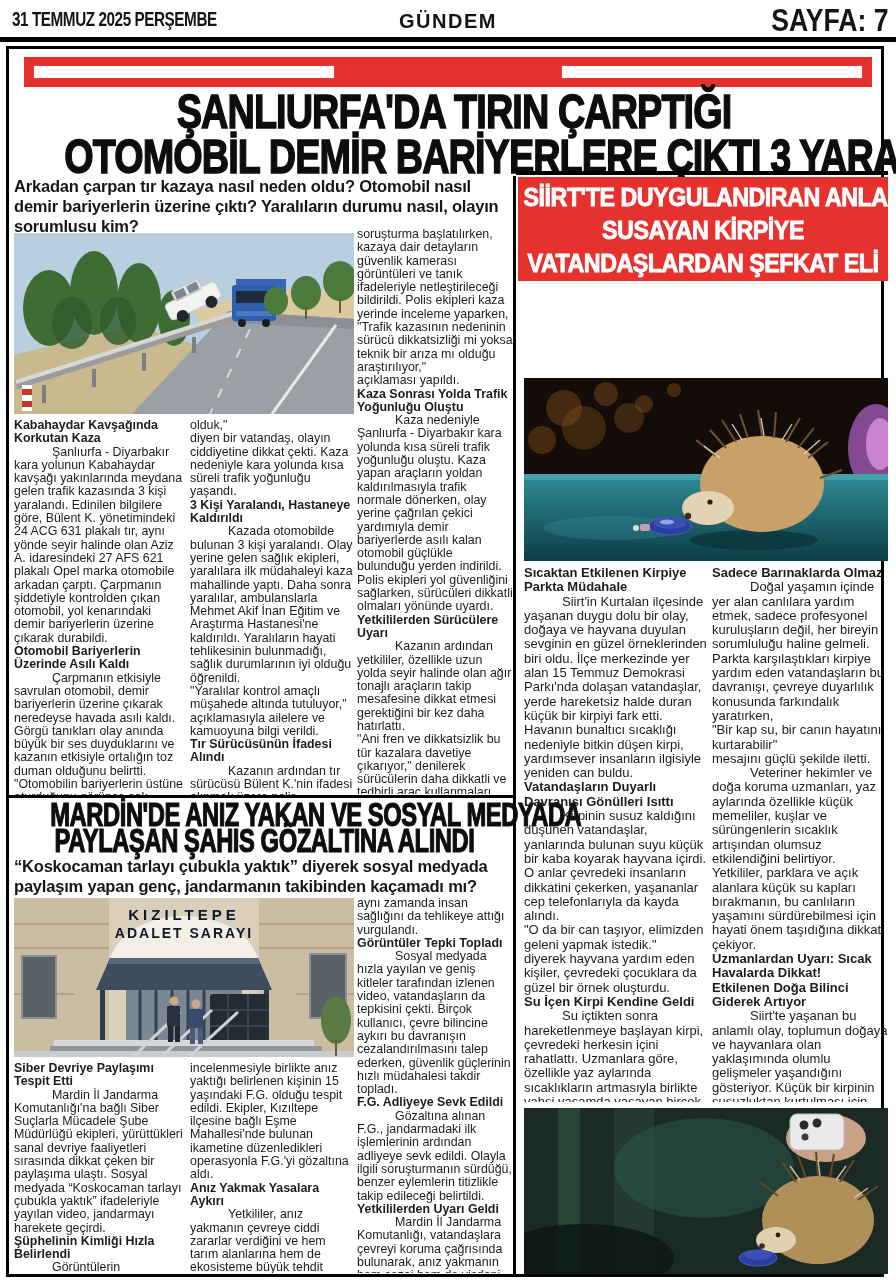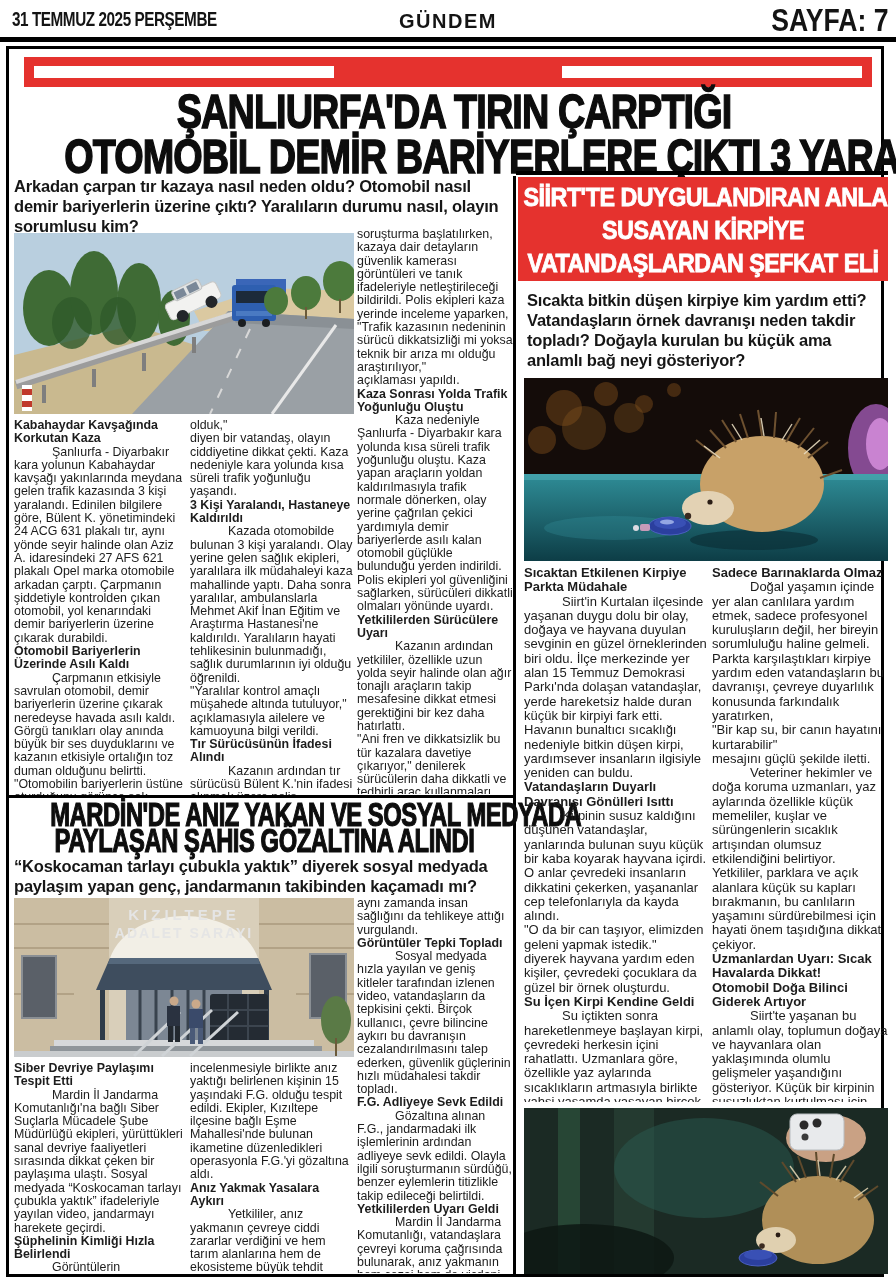--- a/index.html
+++ b/index.html
@@ -57,21 +57,21 @@
   #s3c1{left:524px;top:566px;width:184px;height:536px;}
   #s3c2{left:712px;top:566px;width:176px;height:536px;}
   
   .photo{position:absolute;overflow:hidden;background:#777;}
   #ph-road{left:14px;top:233px;width:340px;height:181px;}
   #ph-hog1{left:524px;top:378px;width:364px;height:183px;}
   #ph-court{left:14px;top:898px;width:340px;height:159px;}
   #ph-hog2{left:524px;top:1108px;width:364px;height:166px;}
   .photo svg{display:block;}
   .court-sign{position:absolute;left:50%;top:8px;transform:translateX(-50%);width:190px;text-align:center;
-    color:#e5e5e5;font-weight:bold;line-height:18px;}
+    color:#0f172a;font-weight:bold;line-height:18px;}
   .court-sign .s1{font-size:15px;letter-spacing:4px;}
   .court-sign .s2{font-size:14px;letter-spacing:2px;}
 </style>
 </head>
 <body>
 
 <div class="page">
 
   <div class="hdr-date">31 TEMMUZ 2025 PERŞEMBE</div>
   <div class="hdr-section">GÜNDEM</div>
@@ -89,21 +89,20 @@
     <div class="hl"><span>OTOMOBİL DEMİR BARİYERLERE ÇIKTI 3 YARALI</span></div>
   </div>
   <div id="lead1" class="lead">Arkadan çarpan tır kazaya nasıl neden oldu? Otomobil nasıl demir bariyerlerin üzerine çıktı? Yaralıların durumu nasıl, olayın sorumlusu kim?</div>
 
   <div class="hline-box"></div>
   <div class="redbox">
     <div>SİİRT'TE DUYGULANDIRAN ANLAR</div>
     <div>SUSAYAN KİRPİYE</div>
     <div>VATANDAŞLARDAN ŞEFKAT ELİ</div>
   </div>
-  <div id="lead3" class="lead">Sıcakta bitkin düşen kirpiye kim yardım etti? Vatandaşların örnek davranışı neden takdir topladı? Doğayla kurulan bu küçük ama anlamlı bağ neyi gösteriyor?</div>
 
   <div class="vdiv"></div>
   <div class="hdiv"></div>
 
   <div id="ph-road" class="photo">
     <svg width="340" height="181" viewBox="0 0 340 181">
       <rect width="340" height="181" fill="#b9cfdf"></rect>
       <polygon points="180,78 250,55 340,58 340,100 190,98" fill="#dbc9a1"></polygon>
       <polygon points="0,122 120,92 205,120 150,181 0,181" fill="#c9b98f"></polygon>
       <g fill="#3f6b35">
@@ -343,21 +342,21 @@
       <div class="art h">Su İçen Kirpi Kendine Geldi</div>
       <div class="art pi">Su içtikten sonra hareketlenmeye başlayan kirpi, çevredeki herkesin içini rahatlattı. Uzmanlara göre, özellikle yaz aylarında sıcaklıkların artmasıyla birlikte vahşi yaşamda yaşayan birçok hayvan susuzluk nedeniyle hayati tehlike yaşıyor. Bu nedenle, vatandaşların bu tür durumlarda dikkatli ve duyarlı olmaları büyük önem taşıyor.</div>
     </div>
   <div id="s3c2" class="col colr">
       <div class="art h">Sadece Barınaklarda Olmaz</div>
       <div class="art pi">Doğal yaşamın içinde yer alan canlılara yardım etmek, sadece profesyonel kuruluşların değil, her bireyin sorumluluğu haline gelmeli. Parkta karşılaştıkları kirpiye yardım eden vatandaşların bu davranışı, çevreye duyarlılık konusunda farkındalık yaratırken,</div>
       <div class="art p">"Bir kap su, bir canın hayatını kurtarabilir"</div>
       <div class="art p">mesajını güçlü şekilde iletti.</div>
       <div class="art pi">Veteriner hekimler ve doğa koruma uzmanları, yaz aylarında özellikle küçük memeliler, kuşlar ve sürüngenlerin sıcaklık artışından olumsuz etkilendiğini belirtiyor. Yetkililer, parklara ve açık alanlara küçük su kapları bırakmanın, bu canlıların yaşamını sürdürebilmesi için hayati önem taşıdığına dikkat çekiyor.</div>
       <div class="art h">Uzmanlardan Uyarı: Sıcak Havalarda Dikkat!</div>
-      <div class="art h">Otomobil Doğa Bilinci Giderek Artıyor</div>
+      <div class="art h">Etkilenen Doğa Bilinci Giderek Artıyor</div>
       <div class="art pi">Siirt'te yaşanan bu anlamlı olay, toplumun doğaya ve hayvanlara olan yaklaşımında olumlu gelişmeler yaşandığını gösteriyor. Küçük bir kirpinin susuzluktan kurtulması için yapılan bu yardım, sosyal medyada da takdir topladı. Yetkililer ve sivil toplum kuruluşları ise bu tür davranışların yaygınlaşması için benzer farkındalık etkinliklerinin artırılmasını öneriyor. Haber-İHA-</div>
     </div>
 
   <div id="ph-hog2" class="photo">
     <svg width="364" height="166" viewBox="0 0 364 166">
       <rect width="364" height="166" fill="#1b2a24"></rect>
       <rect x="34" y="0" width="22" height="166" fill="#3f7a55" opacity=".35"></rect>
       <rect x="90" y="0" width="40" height="166" fill="#2e4a3c" opacity=".5"></rect>
       <ellipse cx="180" cy="60" rx="90" ry="50" fill="#2a5a50" opacity=".5"></ellipse>
       <ellipse cx="60" cy="150" rx="90" ry="34" fill="#0d1713" opacity=".85"></ellipse>

